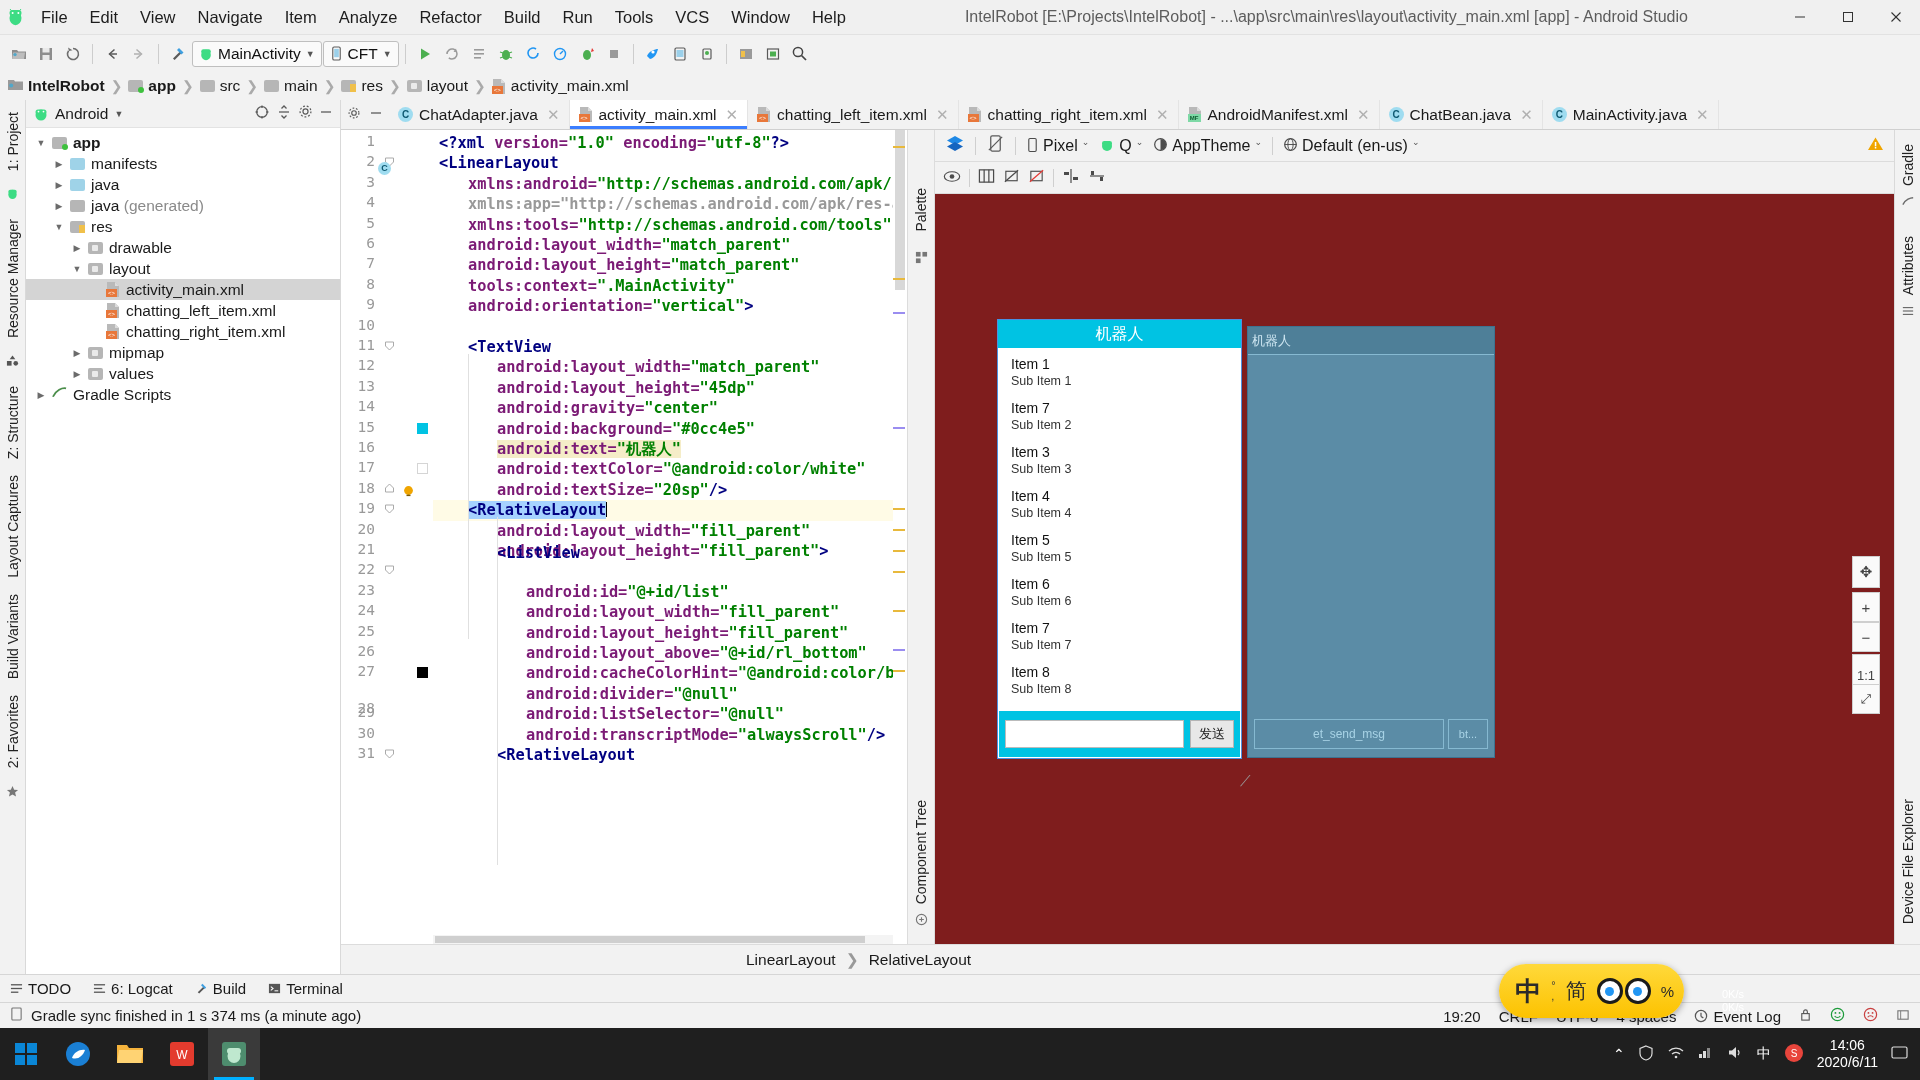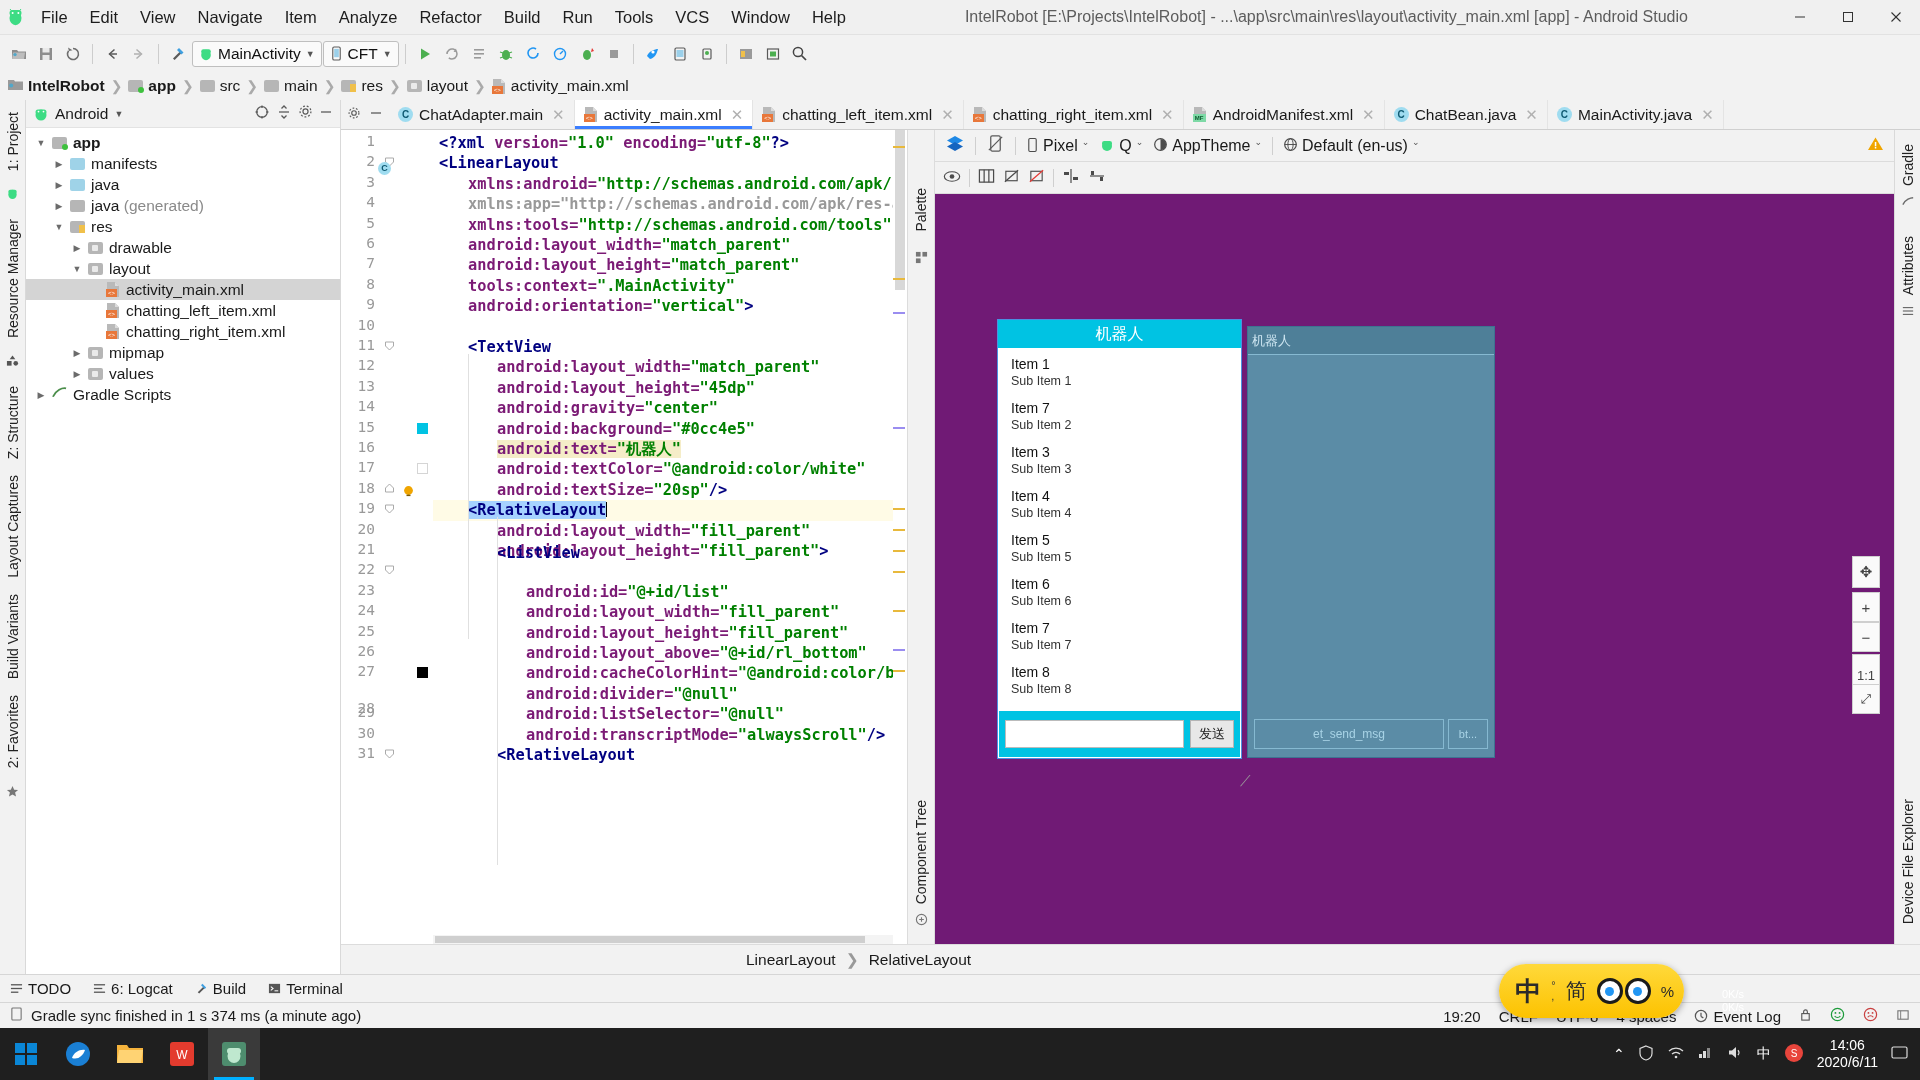--- a/index.html
+++ b/index.html
@@ -97,21 +97,21 @@
 
   
   .midstrip { width:28px; background:#f2f2f2; border-left:1px solid #dcdcdc; border-right:1px solid #dcdcdc; display:flex; flex-direction:column; align-items:center; padding-top:50px; }
 
   
   .preview { flex:1; display:flex; flex-direction:column; min-width:0; background:#f2f2f2; }
   .pv-toolbar { height:32px; display:flex; align-items:center; gap:8px; padding:0 8px; border-bottom:1px solid #dcdcdc; font-size:15px; }
   .pv-toolbar2 { height:32px; display:flex; align-items:center; gap:10px; padding:0 10px; border-bottom:1px solid #dcdcdc; }
   .pv-combo { display:flex; align-items:flex-start; gap:4px; }
   .pv-sep { width:1px; height:18px; background:#cfcfcf; }
-  .pv-canvas { flex:1; position:relative; background:#701a75; overflow:hidden; }
+  .pv-canvas { flex:1; position:relative; background:#7f1d1d; overflow:hidden; }
 
   
   .phone { position:absolute; background:#fff; border:1px solid #4a90e2; }
   .phone-title { background:#00c3e3; color:#fff; text-align:center; font-size:16px; line-height:28px; height:28px; }
   .lv { position:absolute; left:1px; right:1px; top:29px; bottom:46px; overflow:hidden; }
   .lv-item { padding:7px 12px 4px 12px; }
   .lv-item .t1 { font-size:14px; color:#111; line-height:17px; }
   .lv-item .t2 { font-size:12.5px; color:#333; line-height:16px; }
   .phone-bottom { position:absolute; left:1px; right:1px; bottom:1px; height:46px; background:#00c3e3; display:flex; align-items:center; padding:0 6px; gap:6px; }
   .phone-input { flex:1; height:28px; background:#fff; border:1px solid #bbb; }
@@ -553,21 +553,21 @@
                 <circle cx="8" cy="8" r="2.6" fill="none" stroke="#5a5a5a" stroke-width="1.3"></circle>
                 <circle cx="8" cy="8" r="5.6" fill="none" stroke="#5a5a5a" stroke-width="1.3" stroke-dasharray="2 2"></circle>
               </svg></span>
           <span><svg width="14" height="14" viewBox="0 0 14 14">
                 <line x1="2" y1="7" x2="12" y2="7" stroke="#5a5a5a" stroke-width="1.3"></line>
               </svg></span>
         </div>
         <div id="etabs" style="display:flex;">
             <div class="etab">
               <span class="javac">C</span>
-              <span>ChatAdapter.main</span>
+              <span>ChatAdapter.java</span>
               <span class="x">✕</span>
             </div>
             <div class="etab active">
               <span class="fileico"><svg width="14" height="15" viewBox="0 0 14 15">
                   <path d="M1 0h8l4 4v11H1z" fill="#b9b9b9"></path>
                   <path d="M9 0l4 4H9z" fill="#dcdcdc"></path>
                 </svg><span class="xmlbadge">&lt;&gt;</span></span>
               <span>activity_main.xml</span>
               <span class="x">✕</span>
             </div>

